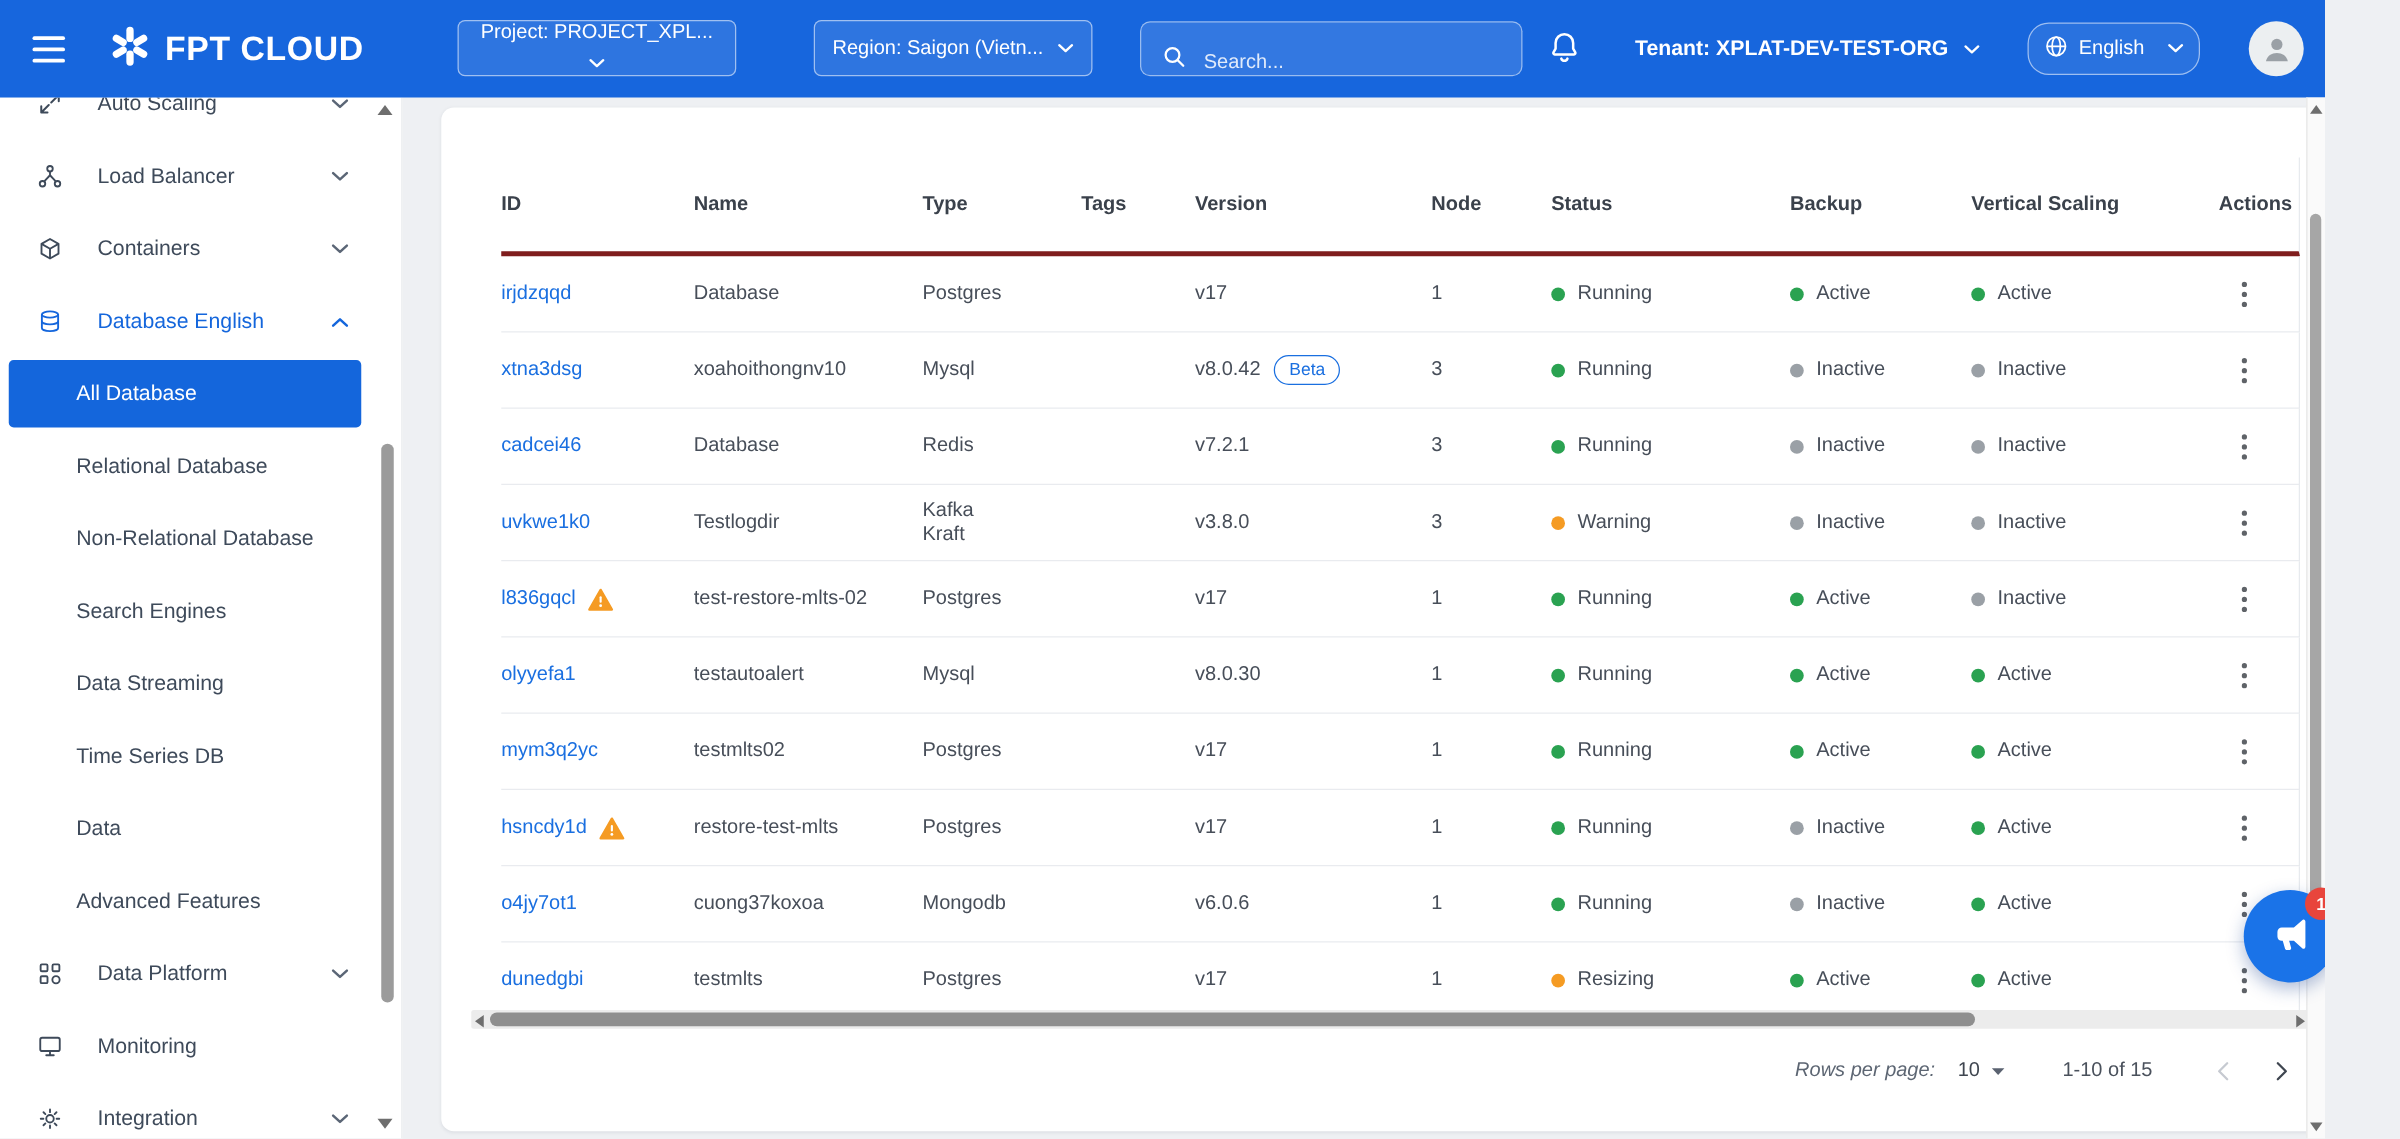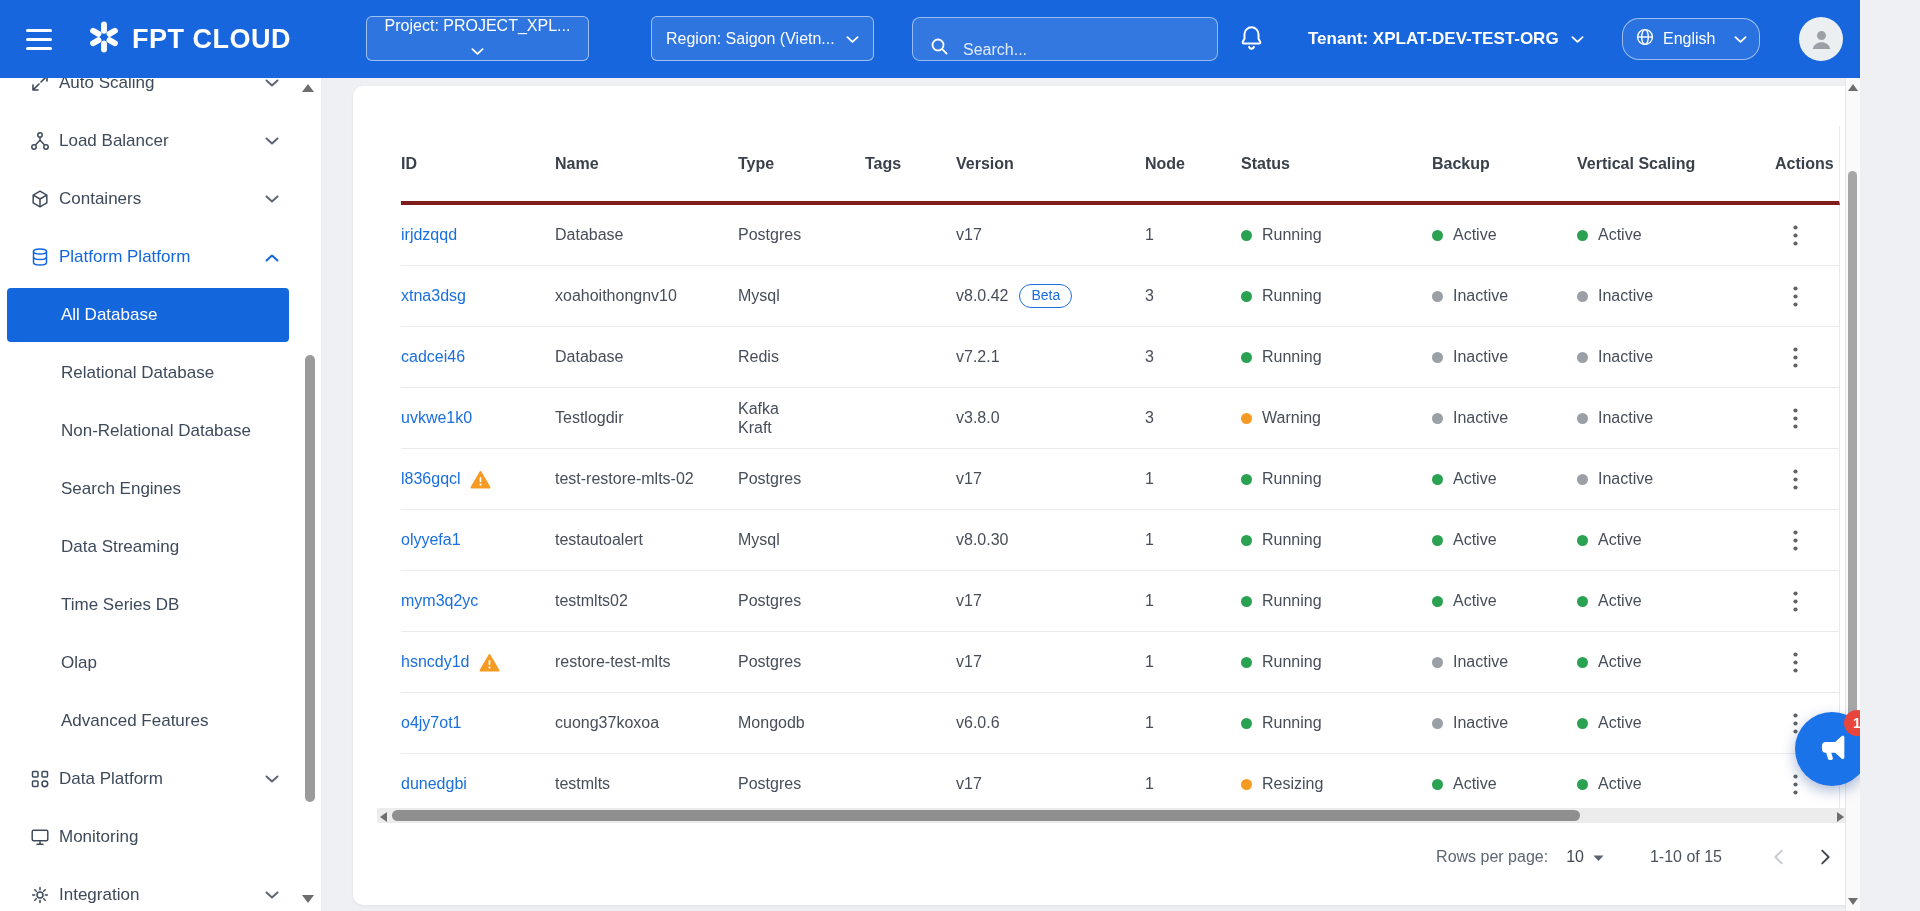--- a/index.html
+++ b/index.html
@@ -30,21 +30,21 @@
            border-radius:17px;background:rgba(255,255,255,.08);display:flex;align-items:center;gap:8px;
            padding:0 12px;color:#fff;font-size:16px;box-sizing:border-box;cursor:pointer;}
   .tb-lang .lang-caret{margin-left:auto;}
   .tb-avatar{position:absolute;left:1799px;top:17px;width:44px;height:44px;border-radius:50%;background:#eceff1;
              display:flex;align-items:center;justify-content:center;cursor:pointer;border:none;padding:0;}
 
   
   .sidebar{position:absolute;top:78px;left:0;width:322px;height:833px;background:#fff;overflow:hidden;
            border-right:1px solid #e9ebee;box-sizing:border-box;z-index:5;}
   .nav-scroll{position:absolute;top:-24px;left:0;right:0;}
-  .nav-item{height:58px;display:flex;align-items:center;padding:0 42px 0 30px;color:#3e4a5a;font-size:17px;cursor:pointer;}
+  .nav-item{height:58px;display:flex;align-items:center;padding:0 42px 0 30px;color:#3e4a5a;font-size:17px;cursor:pointer;gap:19px;}
   .nav-item .nav-icon{width:20px;height:20px;margin-right:9px;flex:none;display:flex;align-items:center;}
   .nav-item .nav-label{flex:1;white-space:nowrap;}
   .nav-item .nav-chevron{color:#5b6676;display:flex;}
   .nav-item.active{color:var(--accent,#1466dc);}
   .nav-item.active .nav-chevron{color:var(--accent,#1466dc);}
   .nav-item.active .nav-chevron svg{transform:rotate(180deg);}
   .sub-item{height:58px;display:flex;align-items:center;padding-left:61px;color:#3e4a5a;font-size:17px;cursor:pointer;}
   .sub-item.active{background:var(--accent,#1466dc);color:#fff;border-radius:4px;
                    margin:2px 32px 2px 7px;height:54px;padding-left:54px;}
   .side-arrow-up{position:absolute;right:7px;top:6px;width:0;height:0;border-left:6px solid transparent;
@@ -80,21 +80,21 @@
 
   
   .hscroll{position:absolute;left:24px;top:722px;width:1470px;height:15px;background:#ececec;border-radius:2px;}
   .hs-arrow{position:absolute;top:4px;width:0;height:0;}
   .hs-arrow.left{left:3px;border-top:5px solid transparent;border-bottom:5px solid transparent;border-right:7px solid #6e6e6e;}
   .hs-arrow.right{right:3px;border-top:5px solid transparent;border-bottom:5px solid transparent;border-left:7px solid #6e6e6e;}
   .hs-thumb{position:absolute;left:15px;top:2px;width:1188px;height:11px;background:#8f8f8f;border-radius:6px;cursor:grab;}
 
   
   .pager{position:absolute;right:46px;top:752px;height:38px;display:flex;align-items:center;color:#4a515c;font-size:16px;}
-  .pager-label{color:#5d6673;}
+  .pager-label{color:#5d6673;font-style:italic;}
   .pager-select{display:flex;align-items:center;gap:9px;margin-left:18px;cursor:pointer;color:#3f4650;}
   .pager-range{margin-left:46px;}
   .pager-btn{background:none;border:none;cursor:pointer;padding:4px;display:flex;color:#3f4650;}
   .pager-btn.prev{margin-left:42px;color:#c6cad1;}
   .pager-btn.next{margin-left:16px;}
 
   
   .fab{position:absolute;left:1795px;top:712px;width:74px;height:74px;border-radius:50%;background:#1a73e8;
        border:none;cursor:pointer;display:flex;align-items:center;justify-content:center;z-index:40;
        box-shadow:0 5px 14px rgba(20,60,140,.35);}
@@ -255,21 +255,21 @@
       </div>
 
       <div class="nav-item active">
         <span class="nav-icon">
           <svg viewBox="0 0 20 20" width="20" height="20" fill="none" stroke="currentColor" stroke-width="1.5">
               <ellipse cx="10" cy="4.6" rx="6.5" ry="2.5"></ellipse>
               <path d="M3.5 4.6v10.8c0 1.4 2.9 2.5 6.5 2.5s6.5-1.1 6.5-2.5V4.6"></path>
               <path d="M3.5 10c0 1.4 2.9 2.5 6.5 2.5s6.5-1.1 6.5-2.5"></path>
             </svg>
         </span>
-        <span class="nav-label">Platform Platform</span>
+        <span class="nav-label">Database English</span>
         <span class="nav-chevron">
           <svg width="14" height="9" viewBox="0 0 14 9">
               <path d="M1.5 1.5l5.5 5 5.5-5" fill="none" stroke="currentColor" stroke-width="2" stroke-linecap="round" stroke-linejoin="round"></path>
             </svg>
         </span>
       </div>
 
       <div class="sub-item active">
         <span>All Database</span>
       </div>
@@ -282,21 +282,21 @@
       <div class="sub-item">
         <span>Search Engines</span>
       </div>
       <div class="sub-item">
         <span>Data Streaming</span>
       </div>
       <div class="sub-item">
         <span>Time Series DB</span>
       </div>
       <div class="sub-item">
-        <span>Olap</span>
+        <span>Data</span>
       </div>
       <div class="sub-item">
         <span>Advanced Features</span>
       </div>
 
       <div class="nav-item">
         <span class="nav-icon">
           <svg viewBox="0 0 20 20" width="20" height="20" fill="none" stroke="currentColor" stroke-width="1.5">
               <rect x="2.5" y="2.5" width="5.5" height="5.5" rx="1"></rect>
               <rect x="12" y="2.5" width="5.5" height="5.5" rx="1"></rect>

